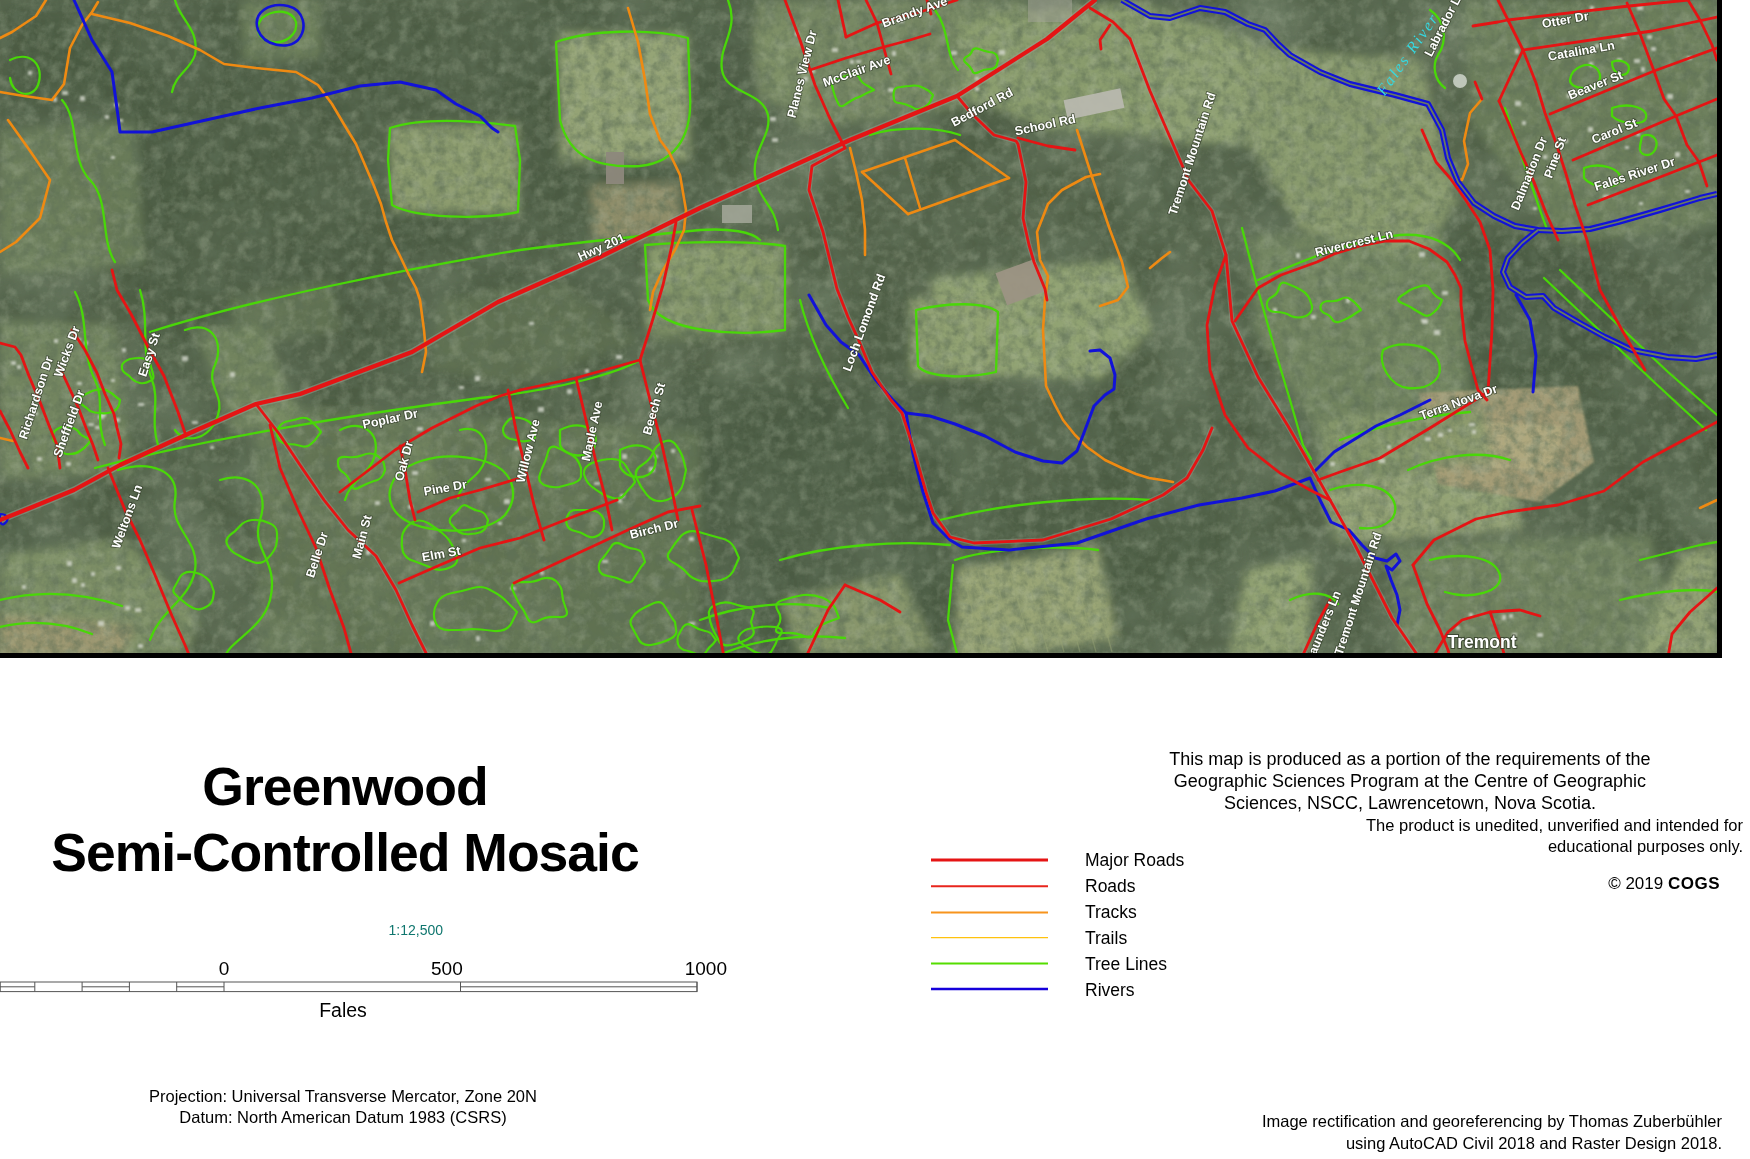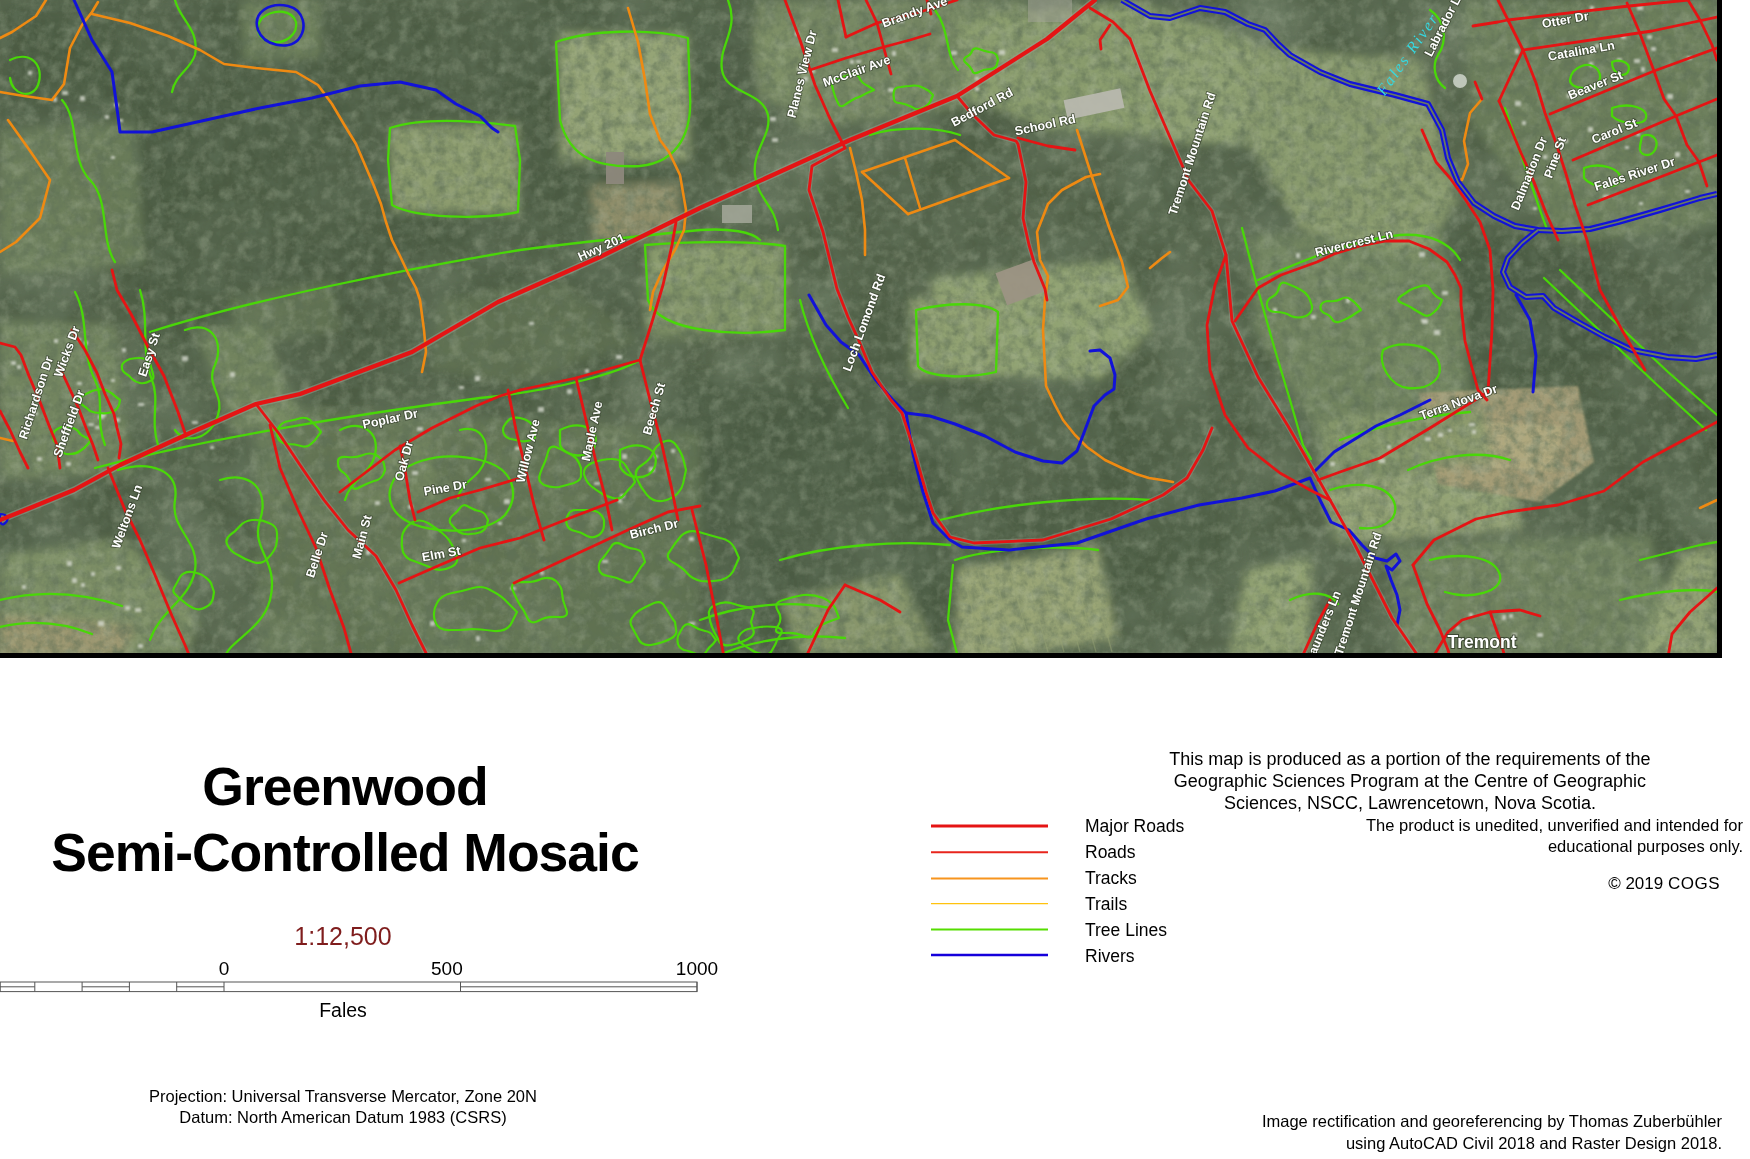--- a/index.html
+++ b/index.html
@@ -687,25 +687,25 @@
 </g>
 
 <text x="1482" y="648" font-family="Liberation Sans, sans-serif" font-weight="bold" font-size="17.5" fill="#ffffff" text-anchor="middle" style="paint-order:stroke" stroke="#39442f" stroke-width="2.0" stroke-opacity="0.9">Tremont</text>
 
 <text x="1412" y="57" font-family="Liberation Serif, serif" font-style="italic" font-size="16" fill="#35d8e0" text-anchor="middle" transform="rotate(-55 1412 57)" letter-spacing="2">Fales River</text>
 </svg>
 </div>
 
 <div class="abs" style="left:0;top:754px;width:690px;text-align:center;font-weight:bold;font-size:53.5px;line-height:66px;letter-spacing:-1px;color:#000">Greenwood<br>Semi-Controlled Mosaic</div>
 
-<div class="abs" style="left:243px;top:922px;width:200px;text-align:center;font-size:25px;color:#7f1d1d">1:12,500</div>
+<div class="abs" style="left:243px;top:922px;width:200px;text-align:right;font-size:14px;color:#0f766e">1:12,500</div>
 
 <div class="abs" style="left:194px;top:958px;width:60px;text-align:center;font-size:19px">0</div>
 <div class="abs" style="left:431px;top:958px;width:60px;font-size:19px">500</div>
-<div class="abs" style="left:667px;top:958px;width:60px;text-align:center;font-size:19px">1000</div>
+<div class="abs" style="left:667px;top:958px;width:60px;text-align:right;font-size:19px">1000</div>
 
 <svg width="700" height="1002" viewBox="0 0 700 1002" style="position:absolute;left:0;top:0">
     <rect x="0" y="982" width="697" height="9.6" fill="#fff" stroke="#555" stroke-width="1"></rect>
     <line x1="0" y1="982" x2="0" y2="991.6" stroke="#555" stroke-width="1"></line>
     <line x1="34.8" y1="982" x2="34.8" y2="991.6" stroke="#555" stroke-width="1"></line>
     <line x1="82.1" y1="982" x2="82.1" y2="991.6" stroke="#555" stroke-width="1"></line>
     <line x1="129.4" y1="982" x2="129.4" y2="991.6" stroke="#555" stroke-width="1"></line>
     <line x1="176.7" y1="982" x2="176.7" y2="991.6" stroke="#555" stroke-width="1"></line>
     <line x1="224.0" y1="982" x2="224.0" y2="991.6" stroke="#555" stroke-width="1"></line>
     <line x1="460.5" y1="982" x2="460.5" y2="991.6" stroke="#555" stroke-width="1"></line>
@@ -713,21 +713,21 @@
     <line x1="0" y1="986.8" x2="34.8" y2="986.8" stroke="#555" stroke-width="1"></line>
     <line x1="82.1" y1="986.8" x2="129.4" y2="986.8" stroke="#555" stroke-width="1"></line>
     <line x1="176.7" y1="986.8" x2="224.0" y2="986.8" stroke="#555" stroke-width="1"></line>
     <line x1="460.5" y1="986.8" x2="697.0" y2="986.8" stroke="#555" stroke-width="1"></line>
   </svg>
 
 <div class="abs" style="left:243px;top:999px;width:200px;text-align:center;font-size:19.5px">Fales</div>
 
 <div class="abs" style="left:43px;top:1086px;width:600px;text-align:center;font-size:16.5px;line-height:21px">Projection: Universal Transverse Mercator, Zone 20N<br>Datum: North American Datum 1983 (CSRS)</div>
 
-<div class="abs" style="left:931px;top:813px;width:400px">
+<div class="abs" style="left:931px;top:847px;width:400px">
 <svg width="400" height="160" viewBox="0 0 400 160">
 <line x1="0" y1="13" x2="117" y2="13" stroke="#e51414" stroke-width="3"></line>
 <line x1="0" y1="39.2" x2="117" y2="39.2" stroke="#e8251c" stroke-width="2"></line>
 <line x1="0" y1="65.5" x2="117" y2="65.5" stroke="#f7941d" stroke-width="2"></line>
 <line x1="0" y1="90.6" x2="117" y2="90.6" stroke="#ffc20e" stroke-width="1.2"></line>
 <line x1="0" y1="116.4" x2="117" y2="116.4" stroke="#55dd00" stroke-width="2"></line>
 <line x1="0" y1="142" x2="117" y2="142" stroke="#1500db" stroke-width="2.4"></line>
 <g font-family="Liberation Sans, sans-serif" font-size="17.5" fill="#000">
 <text x="154" y="19">Major Roads</text>
 <text x="154" y="45">Roads</text>
@@ -736,14 +736,14 @@
 <text x="154" y="123">Tree Lines</text>
 <text x="154" y="149">Rivers</text>
 </g>
 </svg>
 </div>
 
 <div class="abs" style="left:1100px;top:748px;width:620px;text-align:center;font-size:18px;line-height:22px">This map is produced as a portion of the requirements of the<br>Geographic Sciences Program at the Centre of Geographic<br>Sciences, NSCC, Lawrencetown, Nova Scotia.</div>
 
 <div class="abs" style="left:1123px;top:815px;width:620px;text-align:right;font-size:16.5px;line-height:21px">The product is unedited, unverified and intended for<br>educational purposes only.</div>
 
-<div class="abs" style="left:1100px;top:874px;width:620px;text-align:right;font-size:17px">© 2019 <span style="font-weight:normal;letter-spacing:0.5px">COGS</span></div>
+<div class="abs" style="left:1100px;top:874px;width:620px;text-align:right;font-size:17px">© 2019 <span style="font-weight:bold;letter-spacing:0.5px">COGS</span></div>
 
 <div class="abs" style="left:1102px;top:1111px;width:620px;text-align:right;font-size:16.5px;line-height:21.5px">Image rectification and georeferencing by Thomas Zuberbühler<br>using AutoCAD Civil 2018 and Raster Design 2018.</div>
 </body></html>

